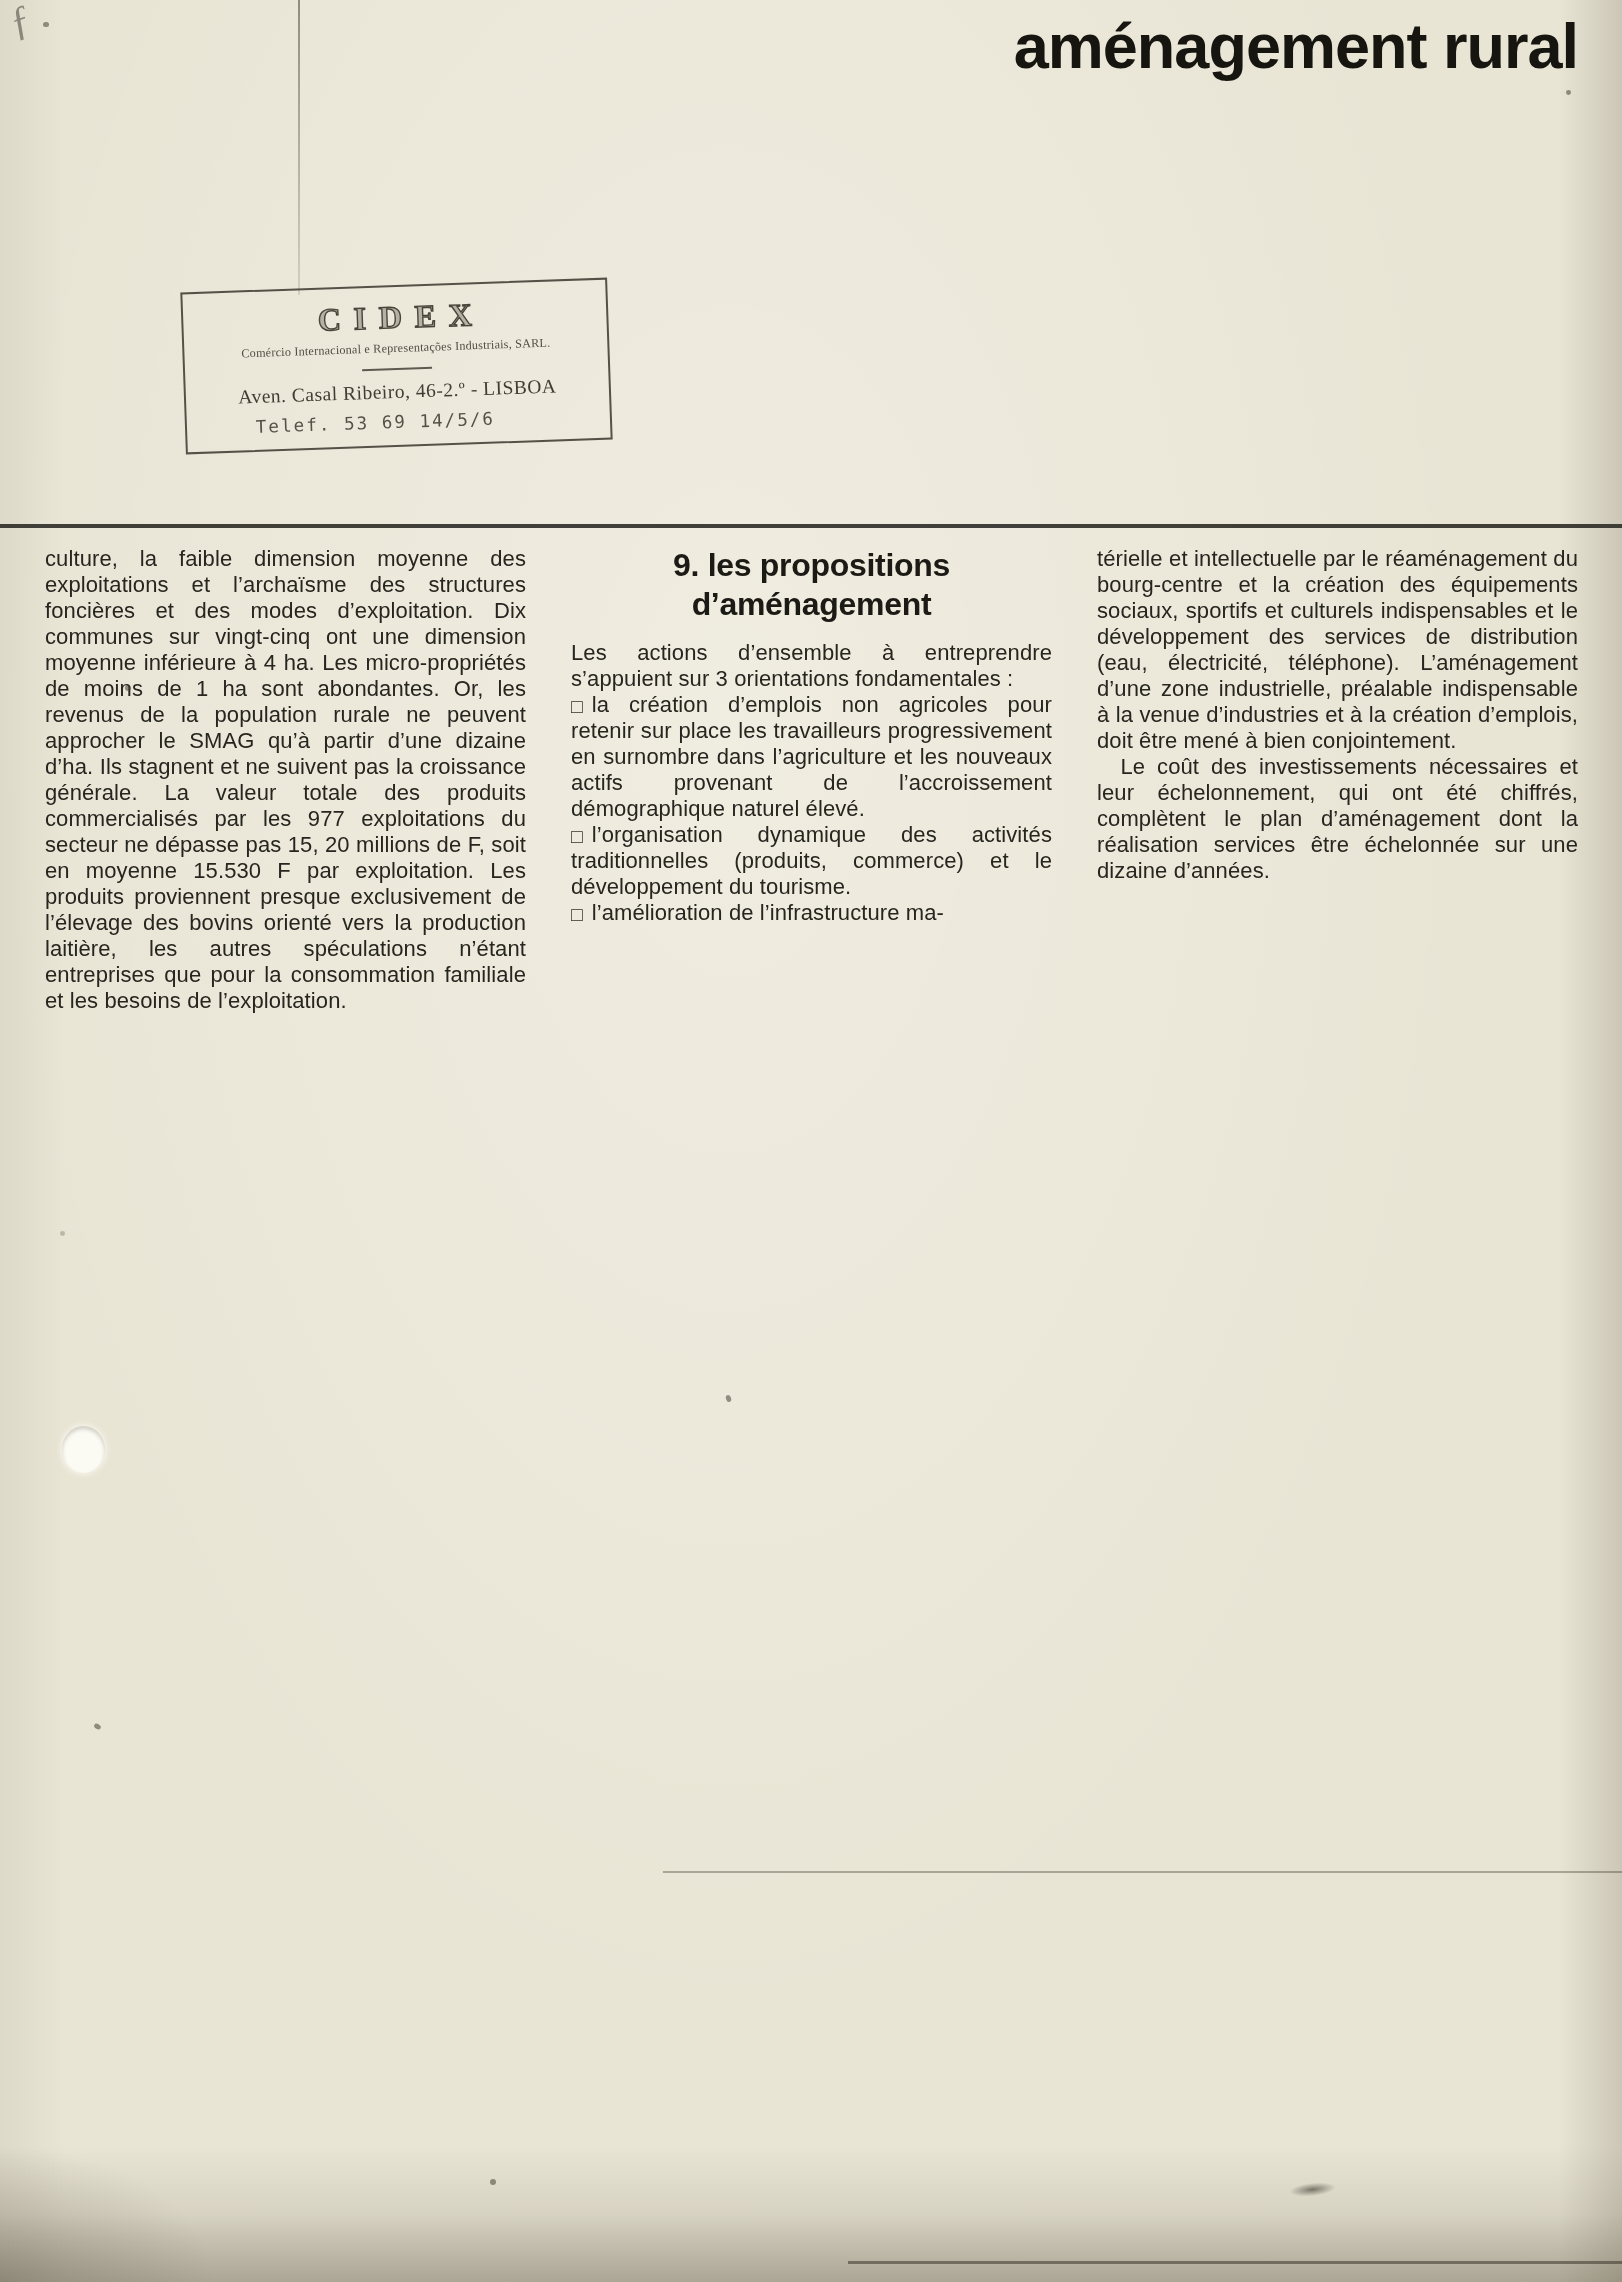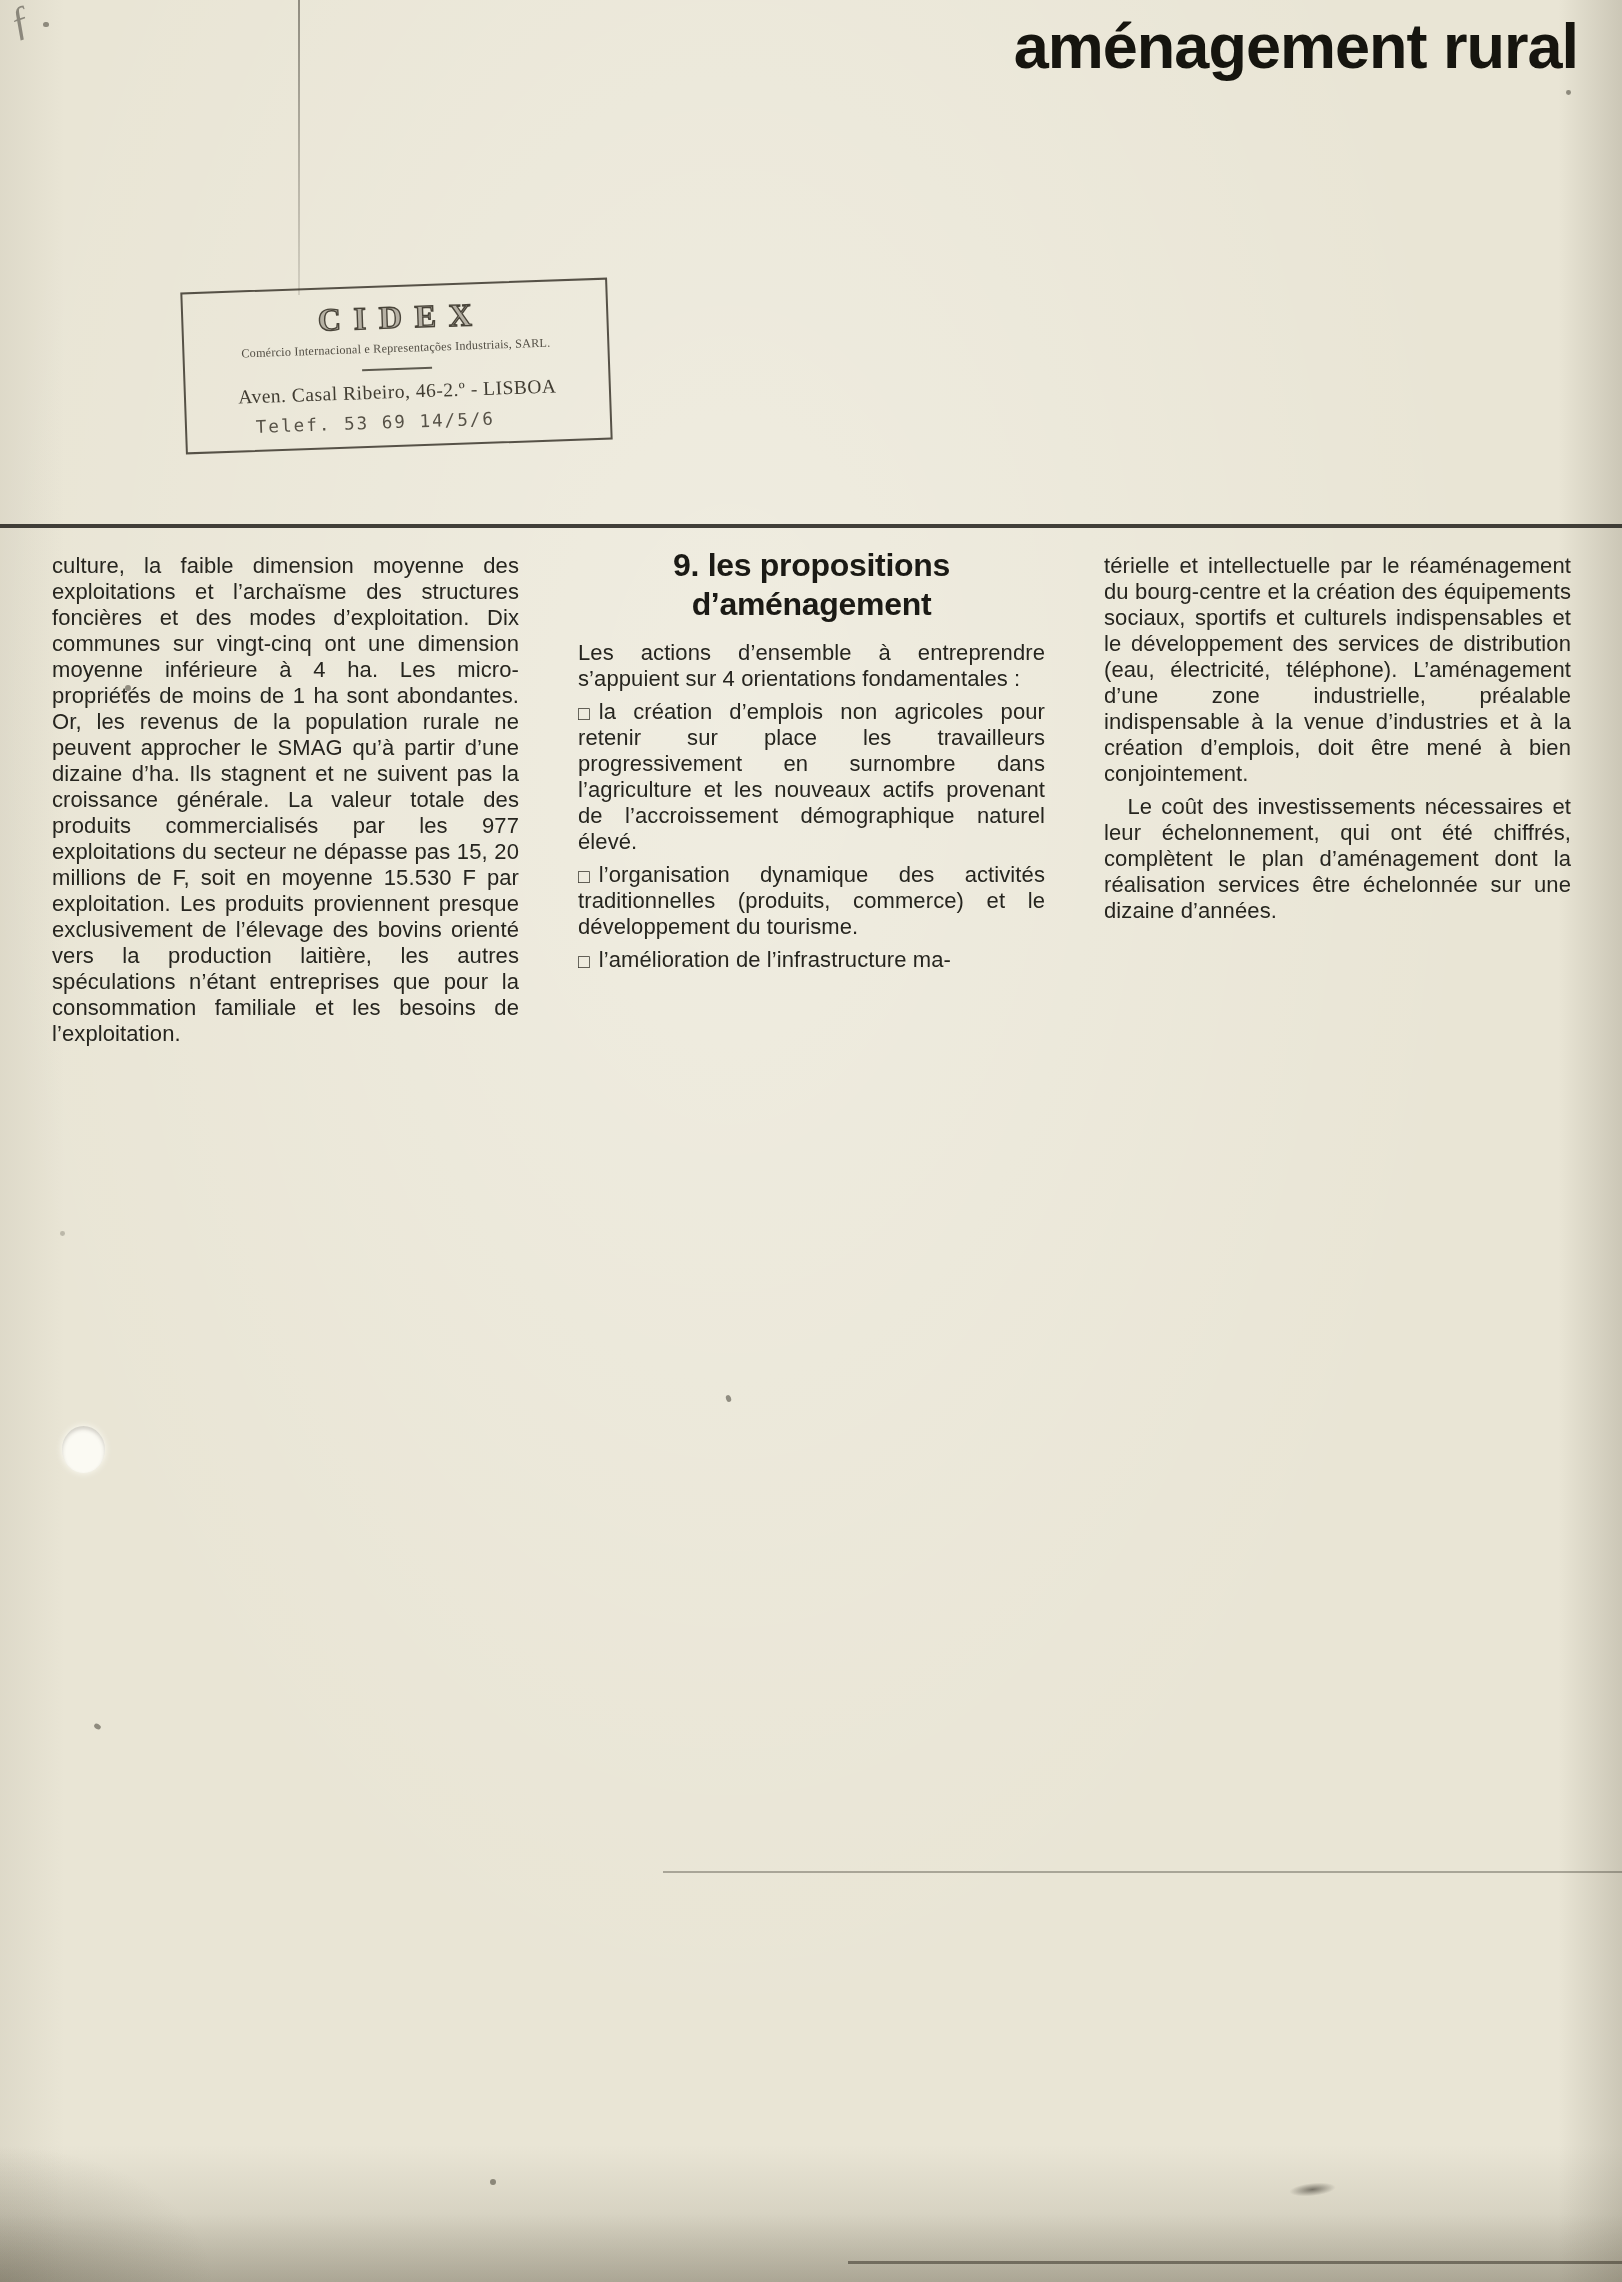--- a/index.html
+++ b/index.html
@@ -87,21 +87,21 @@
     background: rgba(52,47,37,0.55);
   }
 
   
   .columns {
     position: absolute; left: 45px; top: 546px; width: 1533px;
     display: flex; gap: 45px;
   }
   .col { flex: 1 1 0; min-width: 0; }
   .col p {
-    margin: 7px;
+    margin: 0;
     font-size: 22px; line-height: 26px;
     text-align: justify;
     letter-spacing: 0.1px;
     color: #26251f;
   }
   .indent { text-indent: 23.4px; }
   .section-heading {
     margin: 0 0 15.6px 0;
     text-align: center;
     font-size: 32px; line-height: 39px;
@@ -175,21 +175,21 @@
   <div class="rule-top"></div>
 
   <div class="columns">
 
     <div class="col">
       <p>culture, la faible dimension moyenne des exploitations et l’archaïsme des structures foncières et des modes d’exploitation. Dix communes sur vingt-cinq ont une dimension moyenne inférieure à 4 ha. Les micro-propriétés de moins de 1 ha sont abondantes. Or, les revenus de la population rurale ne peuvent approcher le SMAG qu’à partir d’une dizaine d’ha. Ils stagnent et ne suivent pas la croissance générale. La valeur totale des produits commercialisés par les 977 exploitations du secteur ne dépasse pas 15, 20 millions de F, soit en moyenne 15.530 F par exploitation. Les produits proviennent presque exclusivement de l’élevage des bovins orienté vers la production laitière, les autres spéculations n’étant entreprises que pour la consommation familiale et les besoins de l’exploitation.</p>
     </div>
 
     <div class="col">
       <h2 class="section-heading">9. les propositions d’aménagement</h2>
-      <p>Les actions d’ensemble à entreprendre s’appuient sur 4 orientations fondamentales :</p>
+      <p>Les actions d’ensemble à entreprendre s’appuient sur 3 orientations fondamentales :</p>
       <p class="check-item"><span class="checkbox">□</span><span>la création d’emplois non agricoles pour retenir sur place les travailleurs progressivement en surnombre dans l’agriculture et les nouveaux actifs provenant de l’accroissement démographique naturel élevé.</span></p>
       <p class="check-item"><span class="checkbox">□</span><span>l’organisation dynamique des activités traditionnelles (produits, commerce) et le développement du tourisme.</span></p>
       <p class="check-item"><span class="checkbox">□</span><span>l’amélioration de l’infrastructure ma-</span></p>
     </div>
 
     <div class="col">
       <p>térielle et intellectuelle par le réaménagement du bourg-centre et la création des équipements sociaux, sportifs et culturels indispensables et le développement des services de distribution (eau, électricité, téléphone). L’aménagement d’une zone industrielle, préalable indispensable à la venue d’industries et à la création d’emplois, doit être mené à bien conjointement.</p>
       <p class="indent">Le coût des investissements nécessaires et leur échelonnement, qui ont été chiffrés, complètent le plan d’aménagement dont la réalisation services être échelonnée sur une dizaine d’années.</p>
     </div>
 

